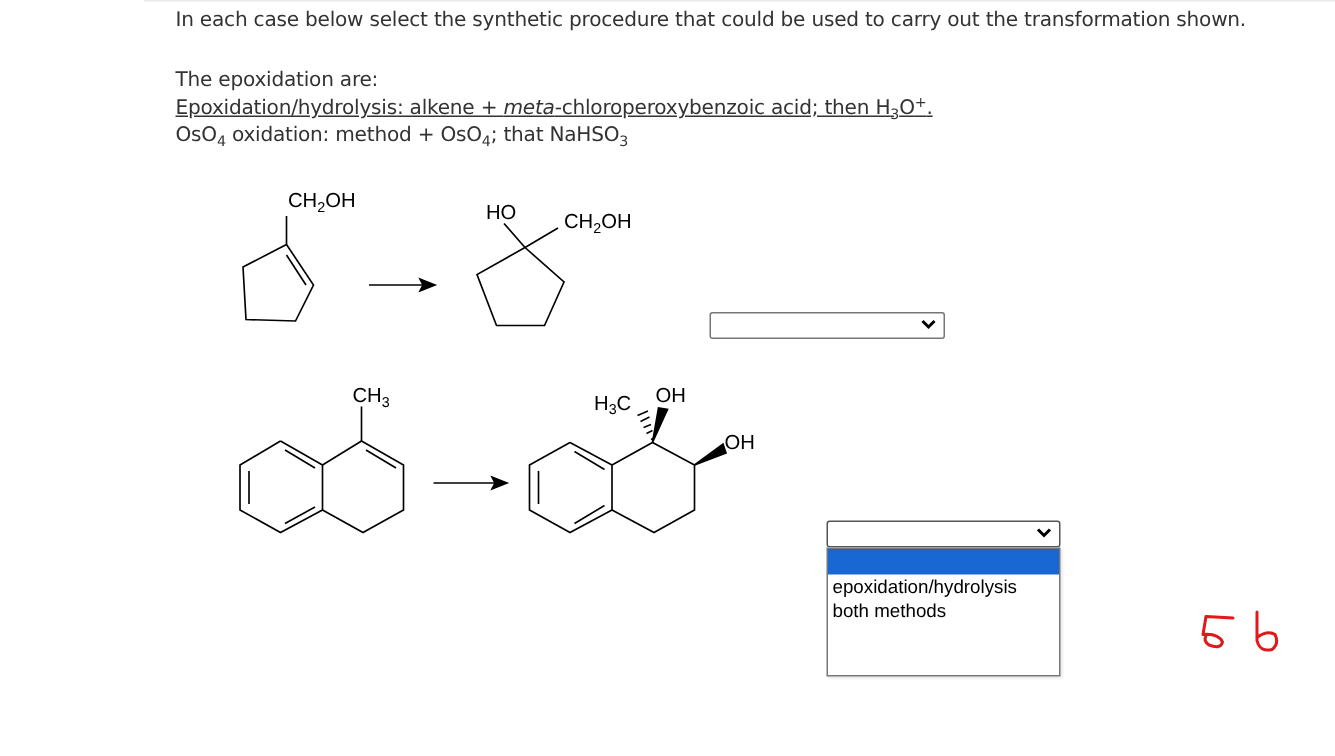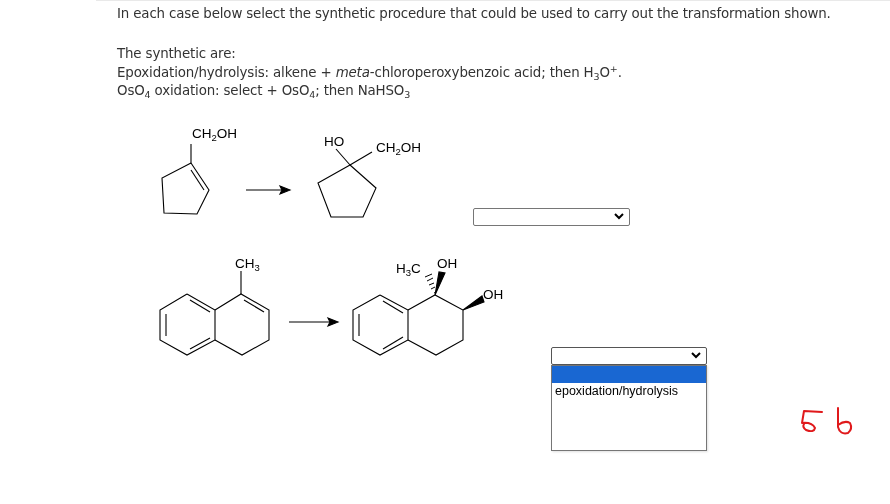--- a/index.html
+++ b/index.html
@@ -23,23 +23,23 @@
   .opt { height:16.4px; line-height:16px; padding-left:3px; white-space:nowrap; }
   .opt.hl { background:#1967d2; height:17px; }
   .scrawl { position:absolute; left:790px; top:405px; }
 </style>
 </head>
 <body>
 
 <div class="topline"></div>
 
 <div class="txt" style="top:5px;">In each case below select the synthetic procedure that could be used to carry out the transformation shown.</div>
-<div class="txt" style="top:45px;">The synthetic are:</div>
-<div class="txt" style="top:64px;"><span>Epoxidation/hydrolysis</span><span>: alkene + </span><i>meta</i><span>-chloroperoxybenzoic acid; then H</span><sub>3</sub><span>O</span><sup>+</sup><span>.</span></div>
-<div class="txt" style="top:82px;"><span>OsO</span><sub>4</sub><span> oxidation: select + OsO</span><sub>4</sub><span>; then NaHSO</span><sub>3</sub></div>
+<div class="txt" style="top:45px;">The epoxidation are:</div>
+<div class="txt" style="top:64px;text-decoration:underline;"><span>Epoxidation/hydrolysis</span><span>: alkene + </span><i>meta</i><span>-chloroperoxybenzoic acid; then H</span><sub>3</sub><span>O</span><sup>+</sup><span>.</span></div>
+<div class="txt" style="top:82px;"><span>OsO</span><sub>4</sub><span> oxidation: method + OsO</span><sub>4</sub><span>; that NaHSO</span><sub>3</sub></div>
 
 <svg class="chem" width="890" height="504" viewBox="0 0 890 504">
   <g stroke="#000" stroke-width="1.1" fill="none">
 
     <g>
       <line x1="191" y1="144" x2="191" y2="163"></line>
       <polyline points="191,163 209,190 197,214 164,213 162,178 191,163"></polyline>
       <line x1="191" y1="170" x2="204" y2="190"></line>
     </g>
 
@@ -109,20 +109,21 @@
 
 <div class="sel open" style="left:551px; top:347px; width:156px; height:18px;">
   <span class="val"></span>
   <svg class="chev" viewBox="0 0 10 8">
       <polyline points="1,2 5,6 9,2" fill="none" stroke="#000" stroke-width="2"></polyline>
     </svg>
 </div>
 <div class="listbox">
   <div class="opt hl"></div>
   <div class="opt">epoxidation/hydrolysis</div>
+  <div class="opt">both methods</div>
 </div>
 
 <svg class="scrawl" width="70" height="35" viewBox="0 0 70 35">
   <g fill="none" stroke="#e0191b" stroke-width="2" stroke-linecap="round" stroke-linejoin="round">
     <path d="M32,7 L14,6 L12,18 Q22,17 25,23 Q24,28 16,25 Q12,22 14,19"></path>
     <path d="M48,3 L48,22 Q50,30 58,28 Q63,24 60,18 Q55,15 48,20"></path>
   </g>
 </svg>
 
 </body></html>

